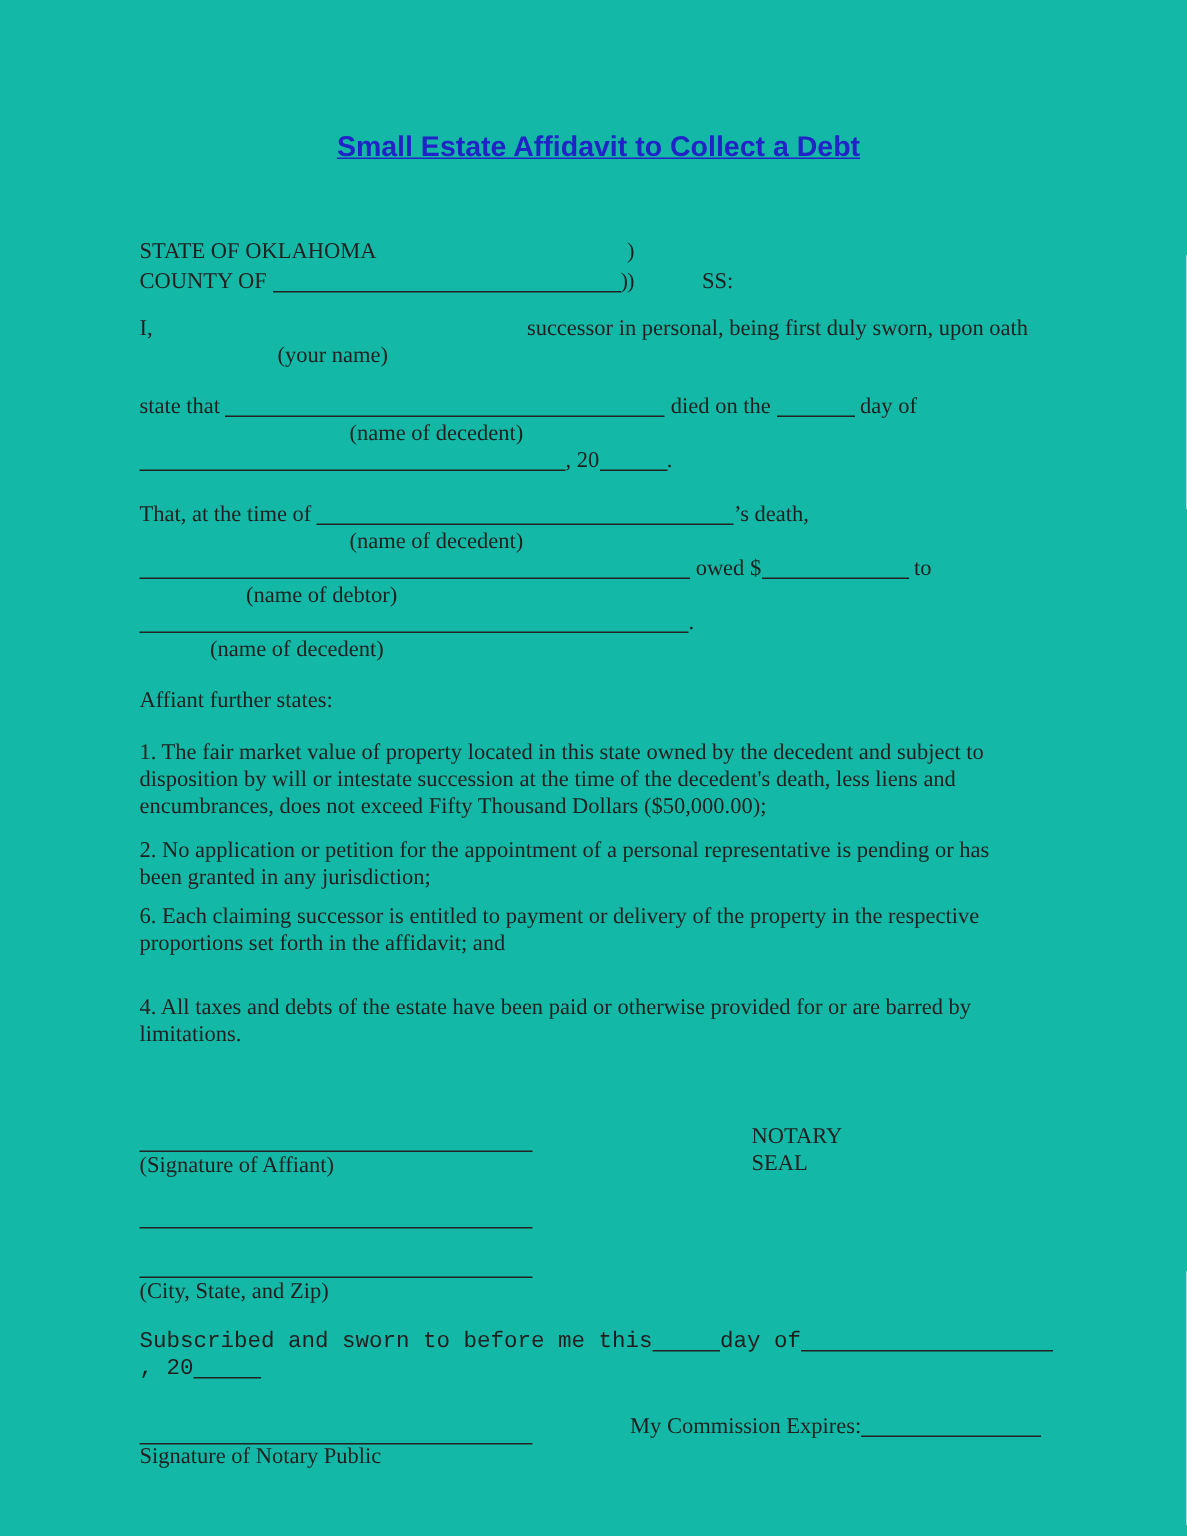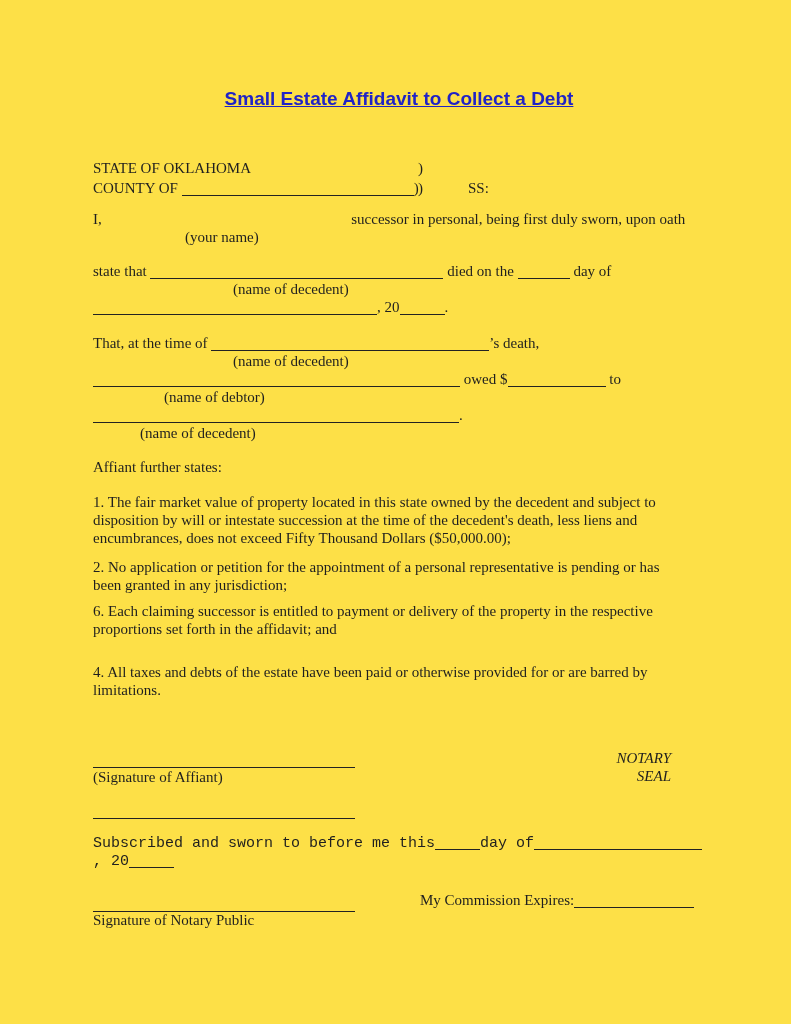--- a/index.html
+++ b/index.html
@@ -1,21 +1,21 @@
 <!DOCTYPE html>
 <html><head>
 <meta charset="utf-8">
 <style>
   html, body { margin: 0; padding: 0; background: #ffffff; }
   .page {
     position: relative;
     width: 791px;
     height: 1024px;
     box-sizing: border-box;
-    background: #fde047;
+    background: #14b8a6;
     padding: 88px 86px 0 93px;
     font-family: "Liberation Serif", serif;
     font-size: 15px;
     color: #1f1f1f;
     overflow: hidden;
   }
   .doc-title {
     text-align: center;
     margin: 0 0 48px 0;
   }
@@ -50,26 +50,25 @@
   .sig-group { position: relative; }
   .sig-group.first { margin-top: 52px; }
   .sig-group.gap { margin-top: 16px; }
   .blank-line {
     width: 262px;
     height: 16px;
     border-bottom: 1.2px solid #222;
   }
   .notary-box {
     position: absolute;
-    left: 448px;
+    left: 408px;
     top: -2px;
     width: 130px;
-    text-align: right;
+    text-align: left;
     line-height: 18px;
-    font-style: italic;
   }
   .subscribed-row { margin-top: 16px; line-height: 18px; font-family: Liberation Mono, monospace; }
   .notary-sig-row { margin-top: 20px; height: 20px; position: relative; }
   .notary-sig-row .blank-line { height: 20px; }
   .commission { position: absolute; left: 327px; top: 0; line-height: 18px; }
 </style>
 </head>
 <body>
 
 <div class="page">
@@ -144,20 +143,24 @@
     <div class="notary-box">
       <div>NOTARY</div>
       <div>SEAL</div>
     </div>
   </div>
 
   <div class="sig-group gap">
     <div class="blank-line"></div>
   </div>
 
+  <div class="sig-group gap">
+    <div class="blank-line"></div>
+    <div class="caption">(City, State, and Zip)</div>
+  </div>
 
   <div class="subscribed-row">
     <span>Subscribed and sworn to before me this</span><span class="blank" style="width:45px"></span><span>day of</span><span class="blank" style="width:168px"></span><span>, 20</span><span class="blank" style="width:45px"></span>
   </div>
 
   <div class="notary-sig-row">
     <div class="blank-line"></div>
     <div class="commission">
       <span>My Commission Expires:</span><span class="blank" style="width:120px"></span>
     </div>

